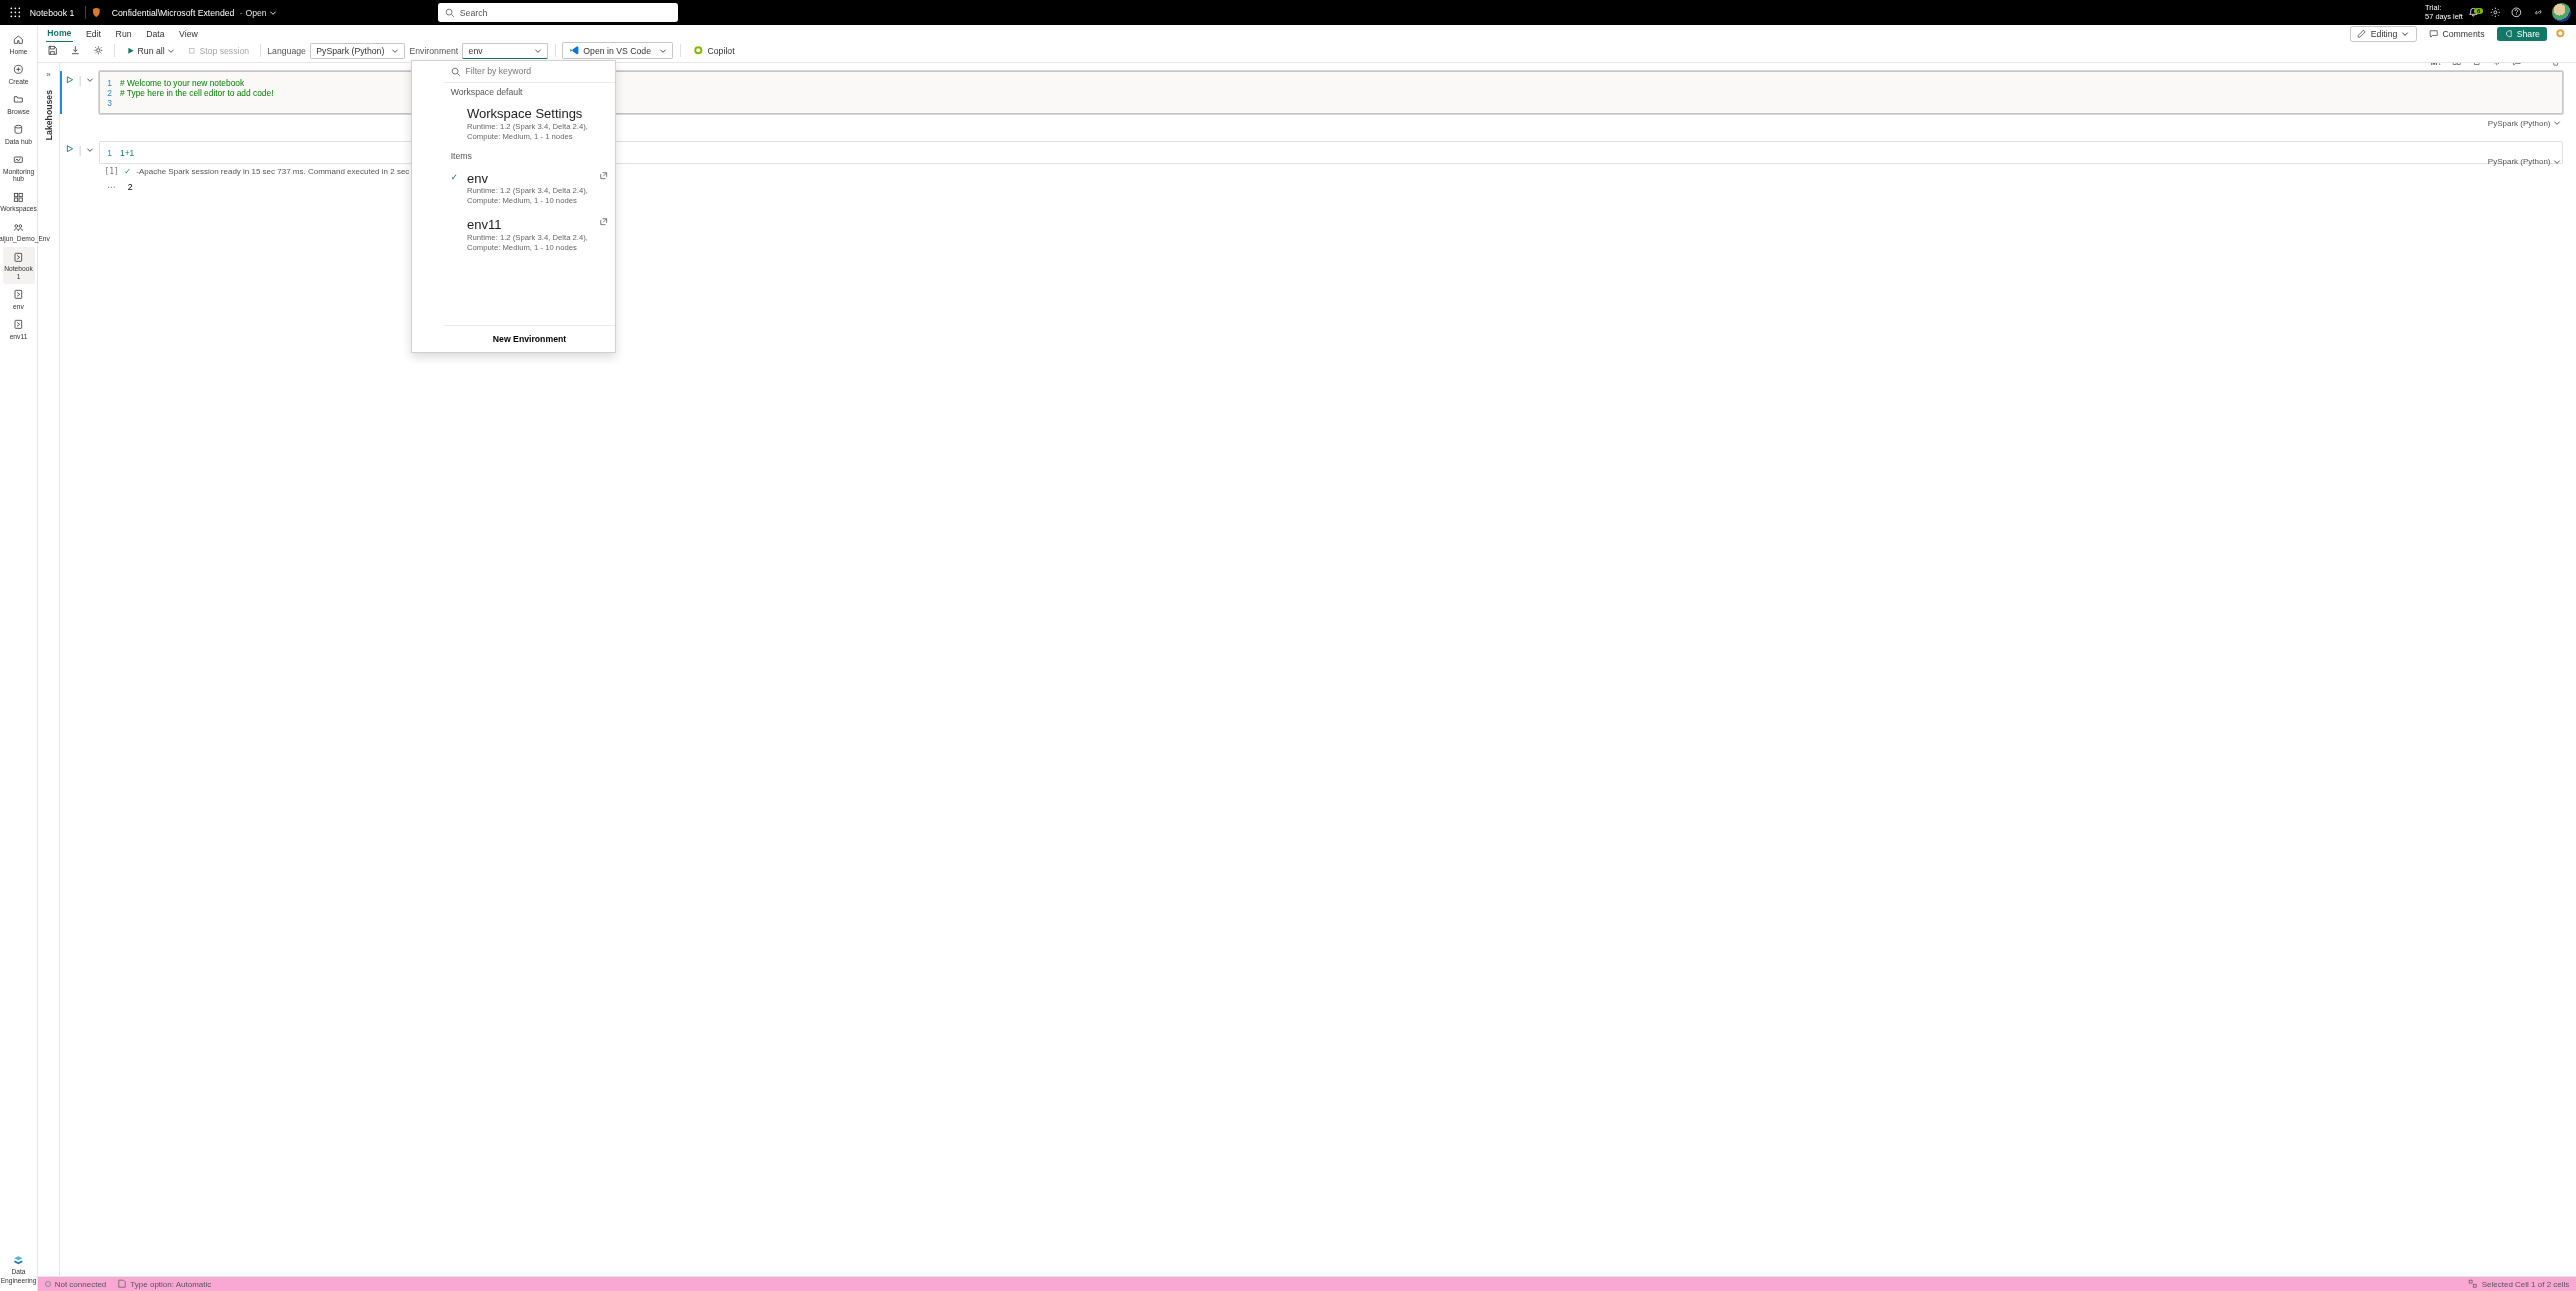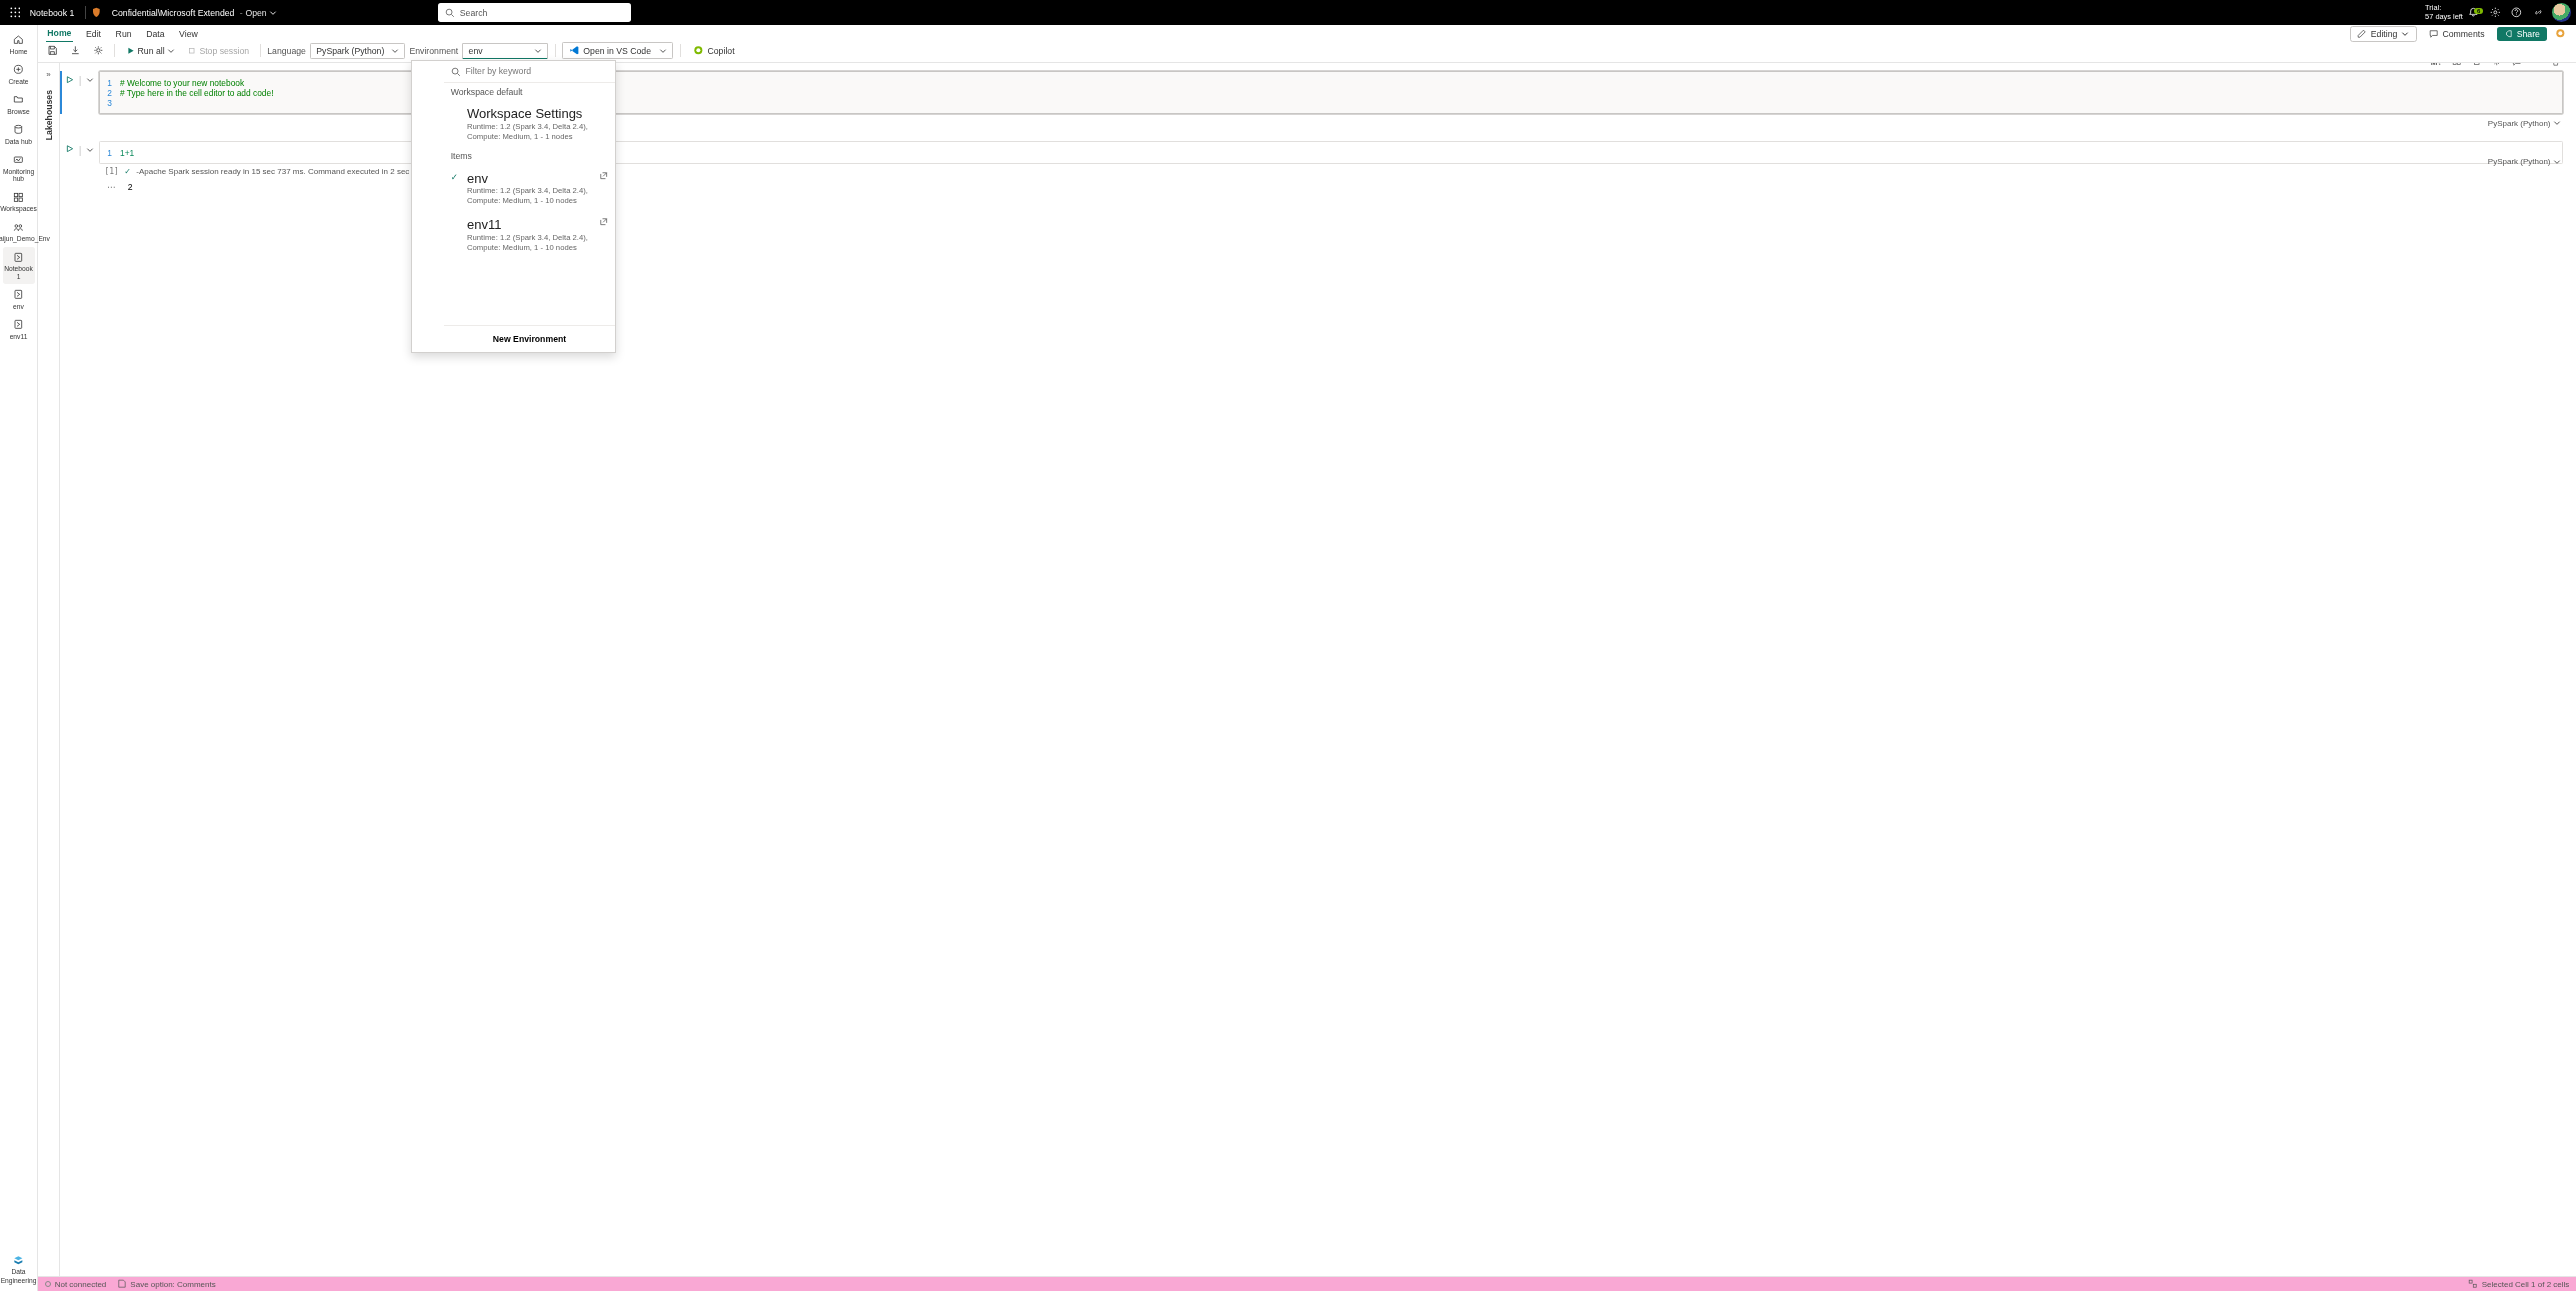--- a/index.html
+++ b/index.html
@@ -7,21 +7,21 @@
 
 
 .topbar { height: 25px; background: #000; display: flex; align-items: center; color: #fff; padding: 0 5.4px; }
 .topbar .waffle { width: 19px; display: flex; align-items: center; justify-content: center; cursor: pointer; }
 .topbar .title { font-size: 8.7px; padding: 0 5.4px; }
 .topbar .sep { width: 0.7px; height: 13.4px; background: #444; margin: 0 5.4px; }
 .topbar .sens { display: flex; align-items: center; gap: 10px; font-size: 8.7px; }
 .topbar .sens .shield { width: 10.7px; height: 10.7px; }
 .topbar .saved { font-size: 8.7px; opacity: .9; display: flex; align-items: center; gap: 2.7px; padding-left: 5.4px; }
 .topbar .search-wrap { flex: 0 0 auto; margin-left: 161px; }
-.topbar .search { width: 193px; height: 19px; background: #fff; border-radius: 2.7px; display: flex; align-items: center; padding: 0 6.7px; color: #555; gap: 5.4px; font-size: 8.7px; }
+.topbar .search { width: 240px; height: 19px; background: #fff; border-radius: 2.7px; display: flex; align-items: center; padding: 0 6.7px; color: #555; gap: 5.4px; font-size: 8.7px; }
 .topbar .spacer { flex: 1; }
 .topbar .trial { font-size: 7.4px; text-align: left; line-height: 1.2; }
 .topbar .icon-btn { width: 21.5px; display: flex; align-items: center; justify-content: center; cursor: pointer; position: relative; }
 .topbar .badge { position: absolute; top: 1.3px; right: 1.3px; background: #7fba00; color: #000; font-size: 6px; border-radius: 5.4px; padding: 0 2.7px; font-weight: 600; }
 .topbar .avatar { width: 19px; height: 19px; border-radius: 50%; background: radial-gradient(circle at 40% 35%, #e8c9a0 0 35%, #4a6 35% 60%, #238 60%); margin-left: 2.7px; }
 
 
 .leftnav { position: absolute; top: 25px; bottom: 0; left: 0; width: 38px; background: #fff; border-right: 0.7px solid #e5e5e5; display: flex; flex-direction: column; align-items: center; padding-top: 4px; z-index: 3; }
 .leftnav .nav-item { width: 32px; display: flex; flex-direction: column; align-items: center; gap: 1.3px; padding: 4px 0; cursor: pointer; border-radius: 2.7px; }
 .leftnav .nav-item.active { background: #f3f2f1; }
@@ -519,21 +519,21 @@
 
 <div class="statusbar">
   <div class="item">
     <span class="dot"></span>
     <span>Not connected</span>
   </div>
   <div class="item">
     <svg class="svg14" viewBox="0 0 16 16">
         <path d="M3 2h8l3 3v9H3z" stroke="#555" stroke-width="1.2" fill="none"></path>
       </svg>
-    <span>Save option: Comments</span>
+    <span>Type option: Automatic</span>
   </div>
   <div class="grow"></div>
   <div class="item">
     <svg class="svg14" viewBox="0 0 16 16">
         <rect x="2" y="2" width="5" height="5" stroke="#555" stroke-width="1.2" fill="none"></rect>
         <rect x="9" y="9" width="5" height="5" stroke="#555" stroke-width="1.2" fill="none"></rect>
       </svg>
     <span>Selected Cell 1 of 2 cells</span>
   </div>
 </div>

